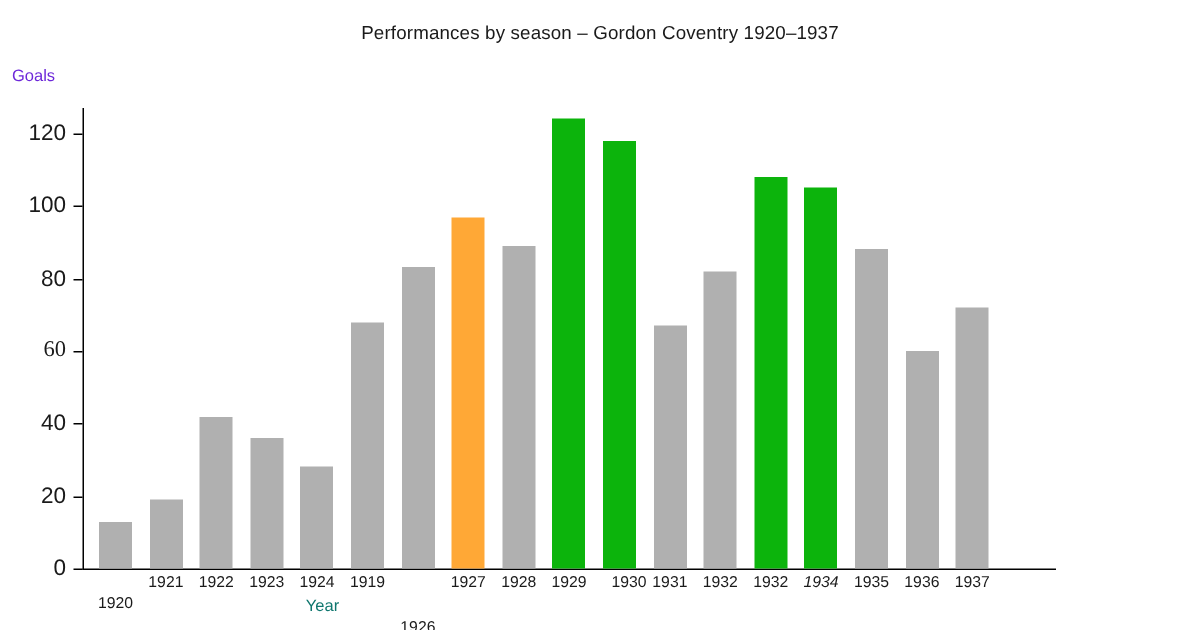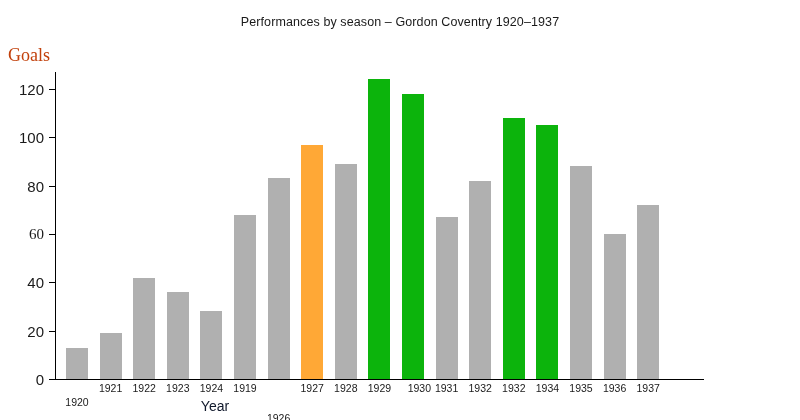--- a/index.html
+++ b/index.html
@@ -27,32 +27,31 @@
     text-align: center;
     font-size: 12.5px;
     color: #1a1a1a;
     letter-spacing: 0.1px;
     white-space: nowrap;
   }
   #y-axis-title {
     position: absolute;
     left: 8px;
     top: 45px;
-    font-size: 18px;
-    color: #c2410c;
-    font-family: Liberation Serif, serif;
+    font-size: 11px;
+    color: #6d28d9;
   }
   #x-axis-title {
     position: absolute;
     left: 0px;
     top: 398px;
     width: 430px;
     text-align: center;
-    font-size: 14px;
-    color: #0f172a;
+    font-size: 11px;
+    color: #0f766e;
   }
   #axis-vertical {
     position: absolute;
     left: 55px;
     top: 72px;
     width: 1px;
     height: 308px;
     background: #000000;
   }
   #axis-horizontal {
@@ -158,21 +157,21 @@
       <div class="x-tick-label" style="left: 211.4px;">1924</div>
       <div class="x-tick-label" style="left: 245px;">1919</div>
       <div class="x-tick-label" style="left: 278.6px; margin-top: 30px;">1926</div>
       <div class="x-tick-label" style="left: 312.2px;">1927</div>
       <div class="x-tick-label" style="left: 345.8px;">1928</div>
       <div class="x-tick-label" style="left: 379.4px;">1929</div>
       <div class="x-tick-label" style="left: 413px; text-align: right;">1930</div>
       <div class="x-tick-label" style="left: 446.6px;">1931</div>
       <div class="x-tick-label" style="left: 480.2px;">1932</div>
       <div class="x-tick-label" style="left: 513.8px;">1932</div>
-      <div class="x-tick-label" style="left: 547.4px;">1934</div>
+      <div class="x-tick-label" style="left: 547.4px; font-style: italic;">1934</div>
       <div class="x-tick-label" style="left: 581px;">1935</div>
       <div class="x-tick-label" style="left: 614.6px;">1936</div>
       <div class="x-tick-label" style="left: 648.2px;">1937</div>
     </div>
 
   <div id="x-axis-title">Year</div>
 
 </div>
 
 </body></html>

